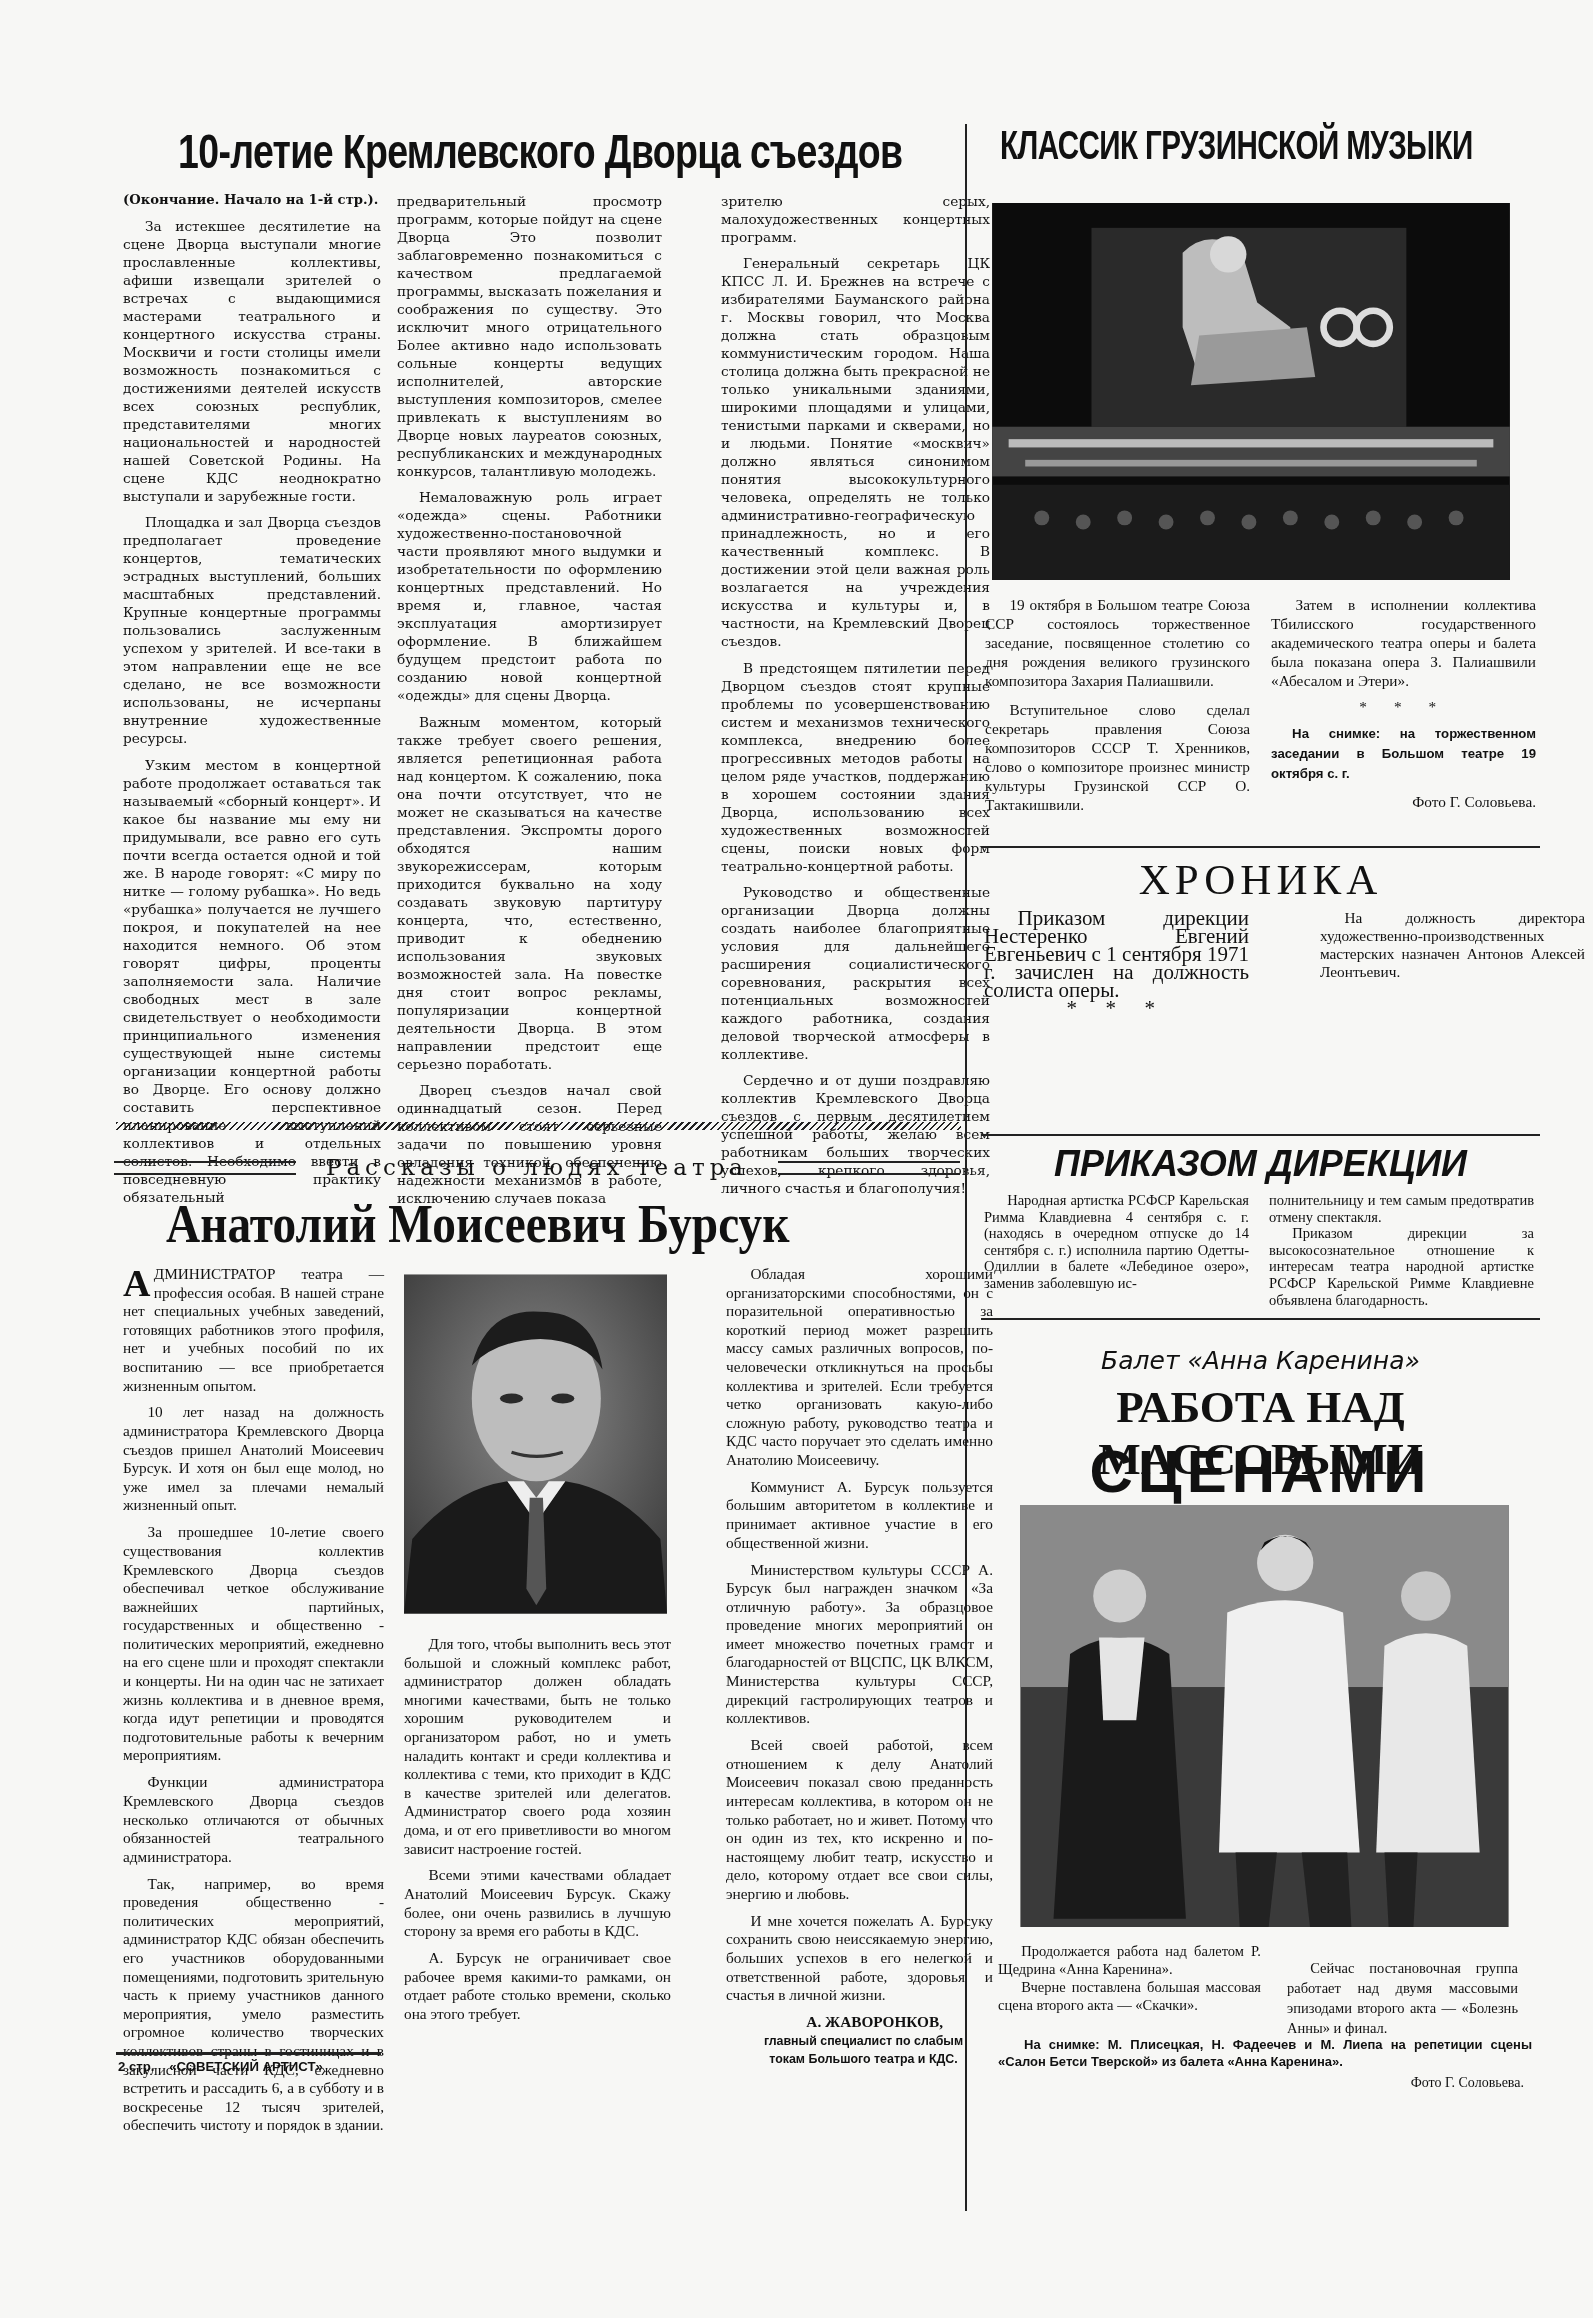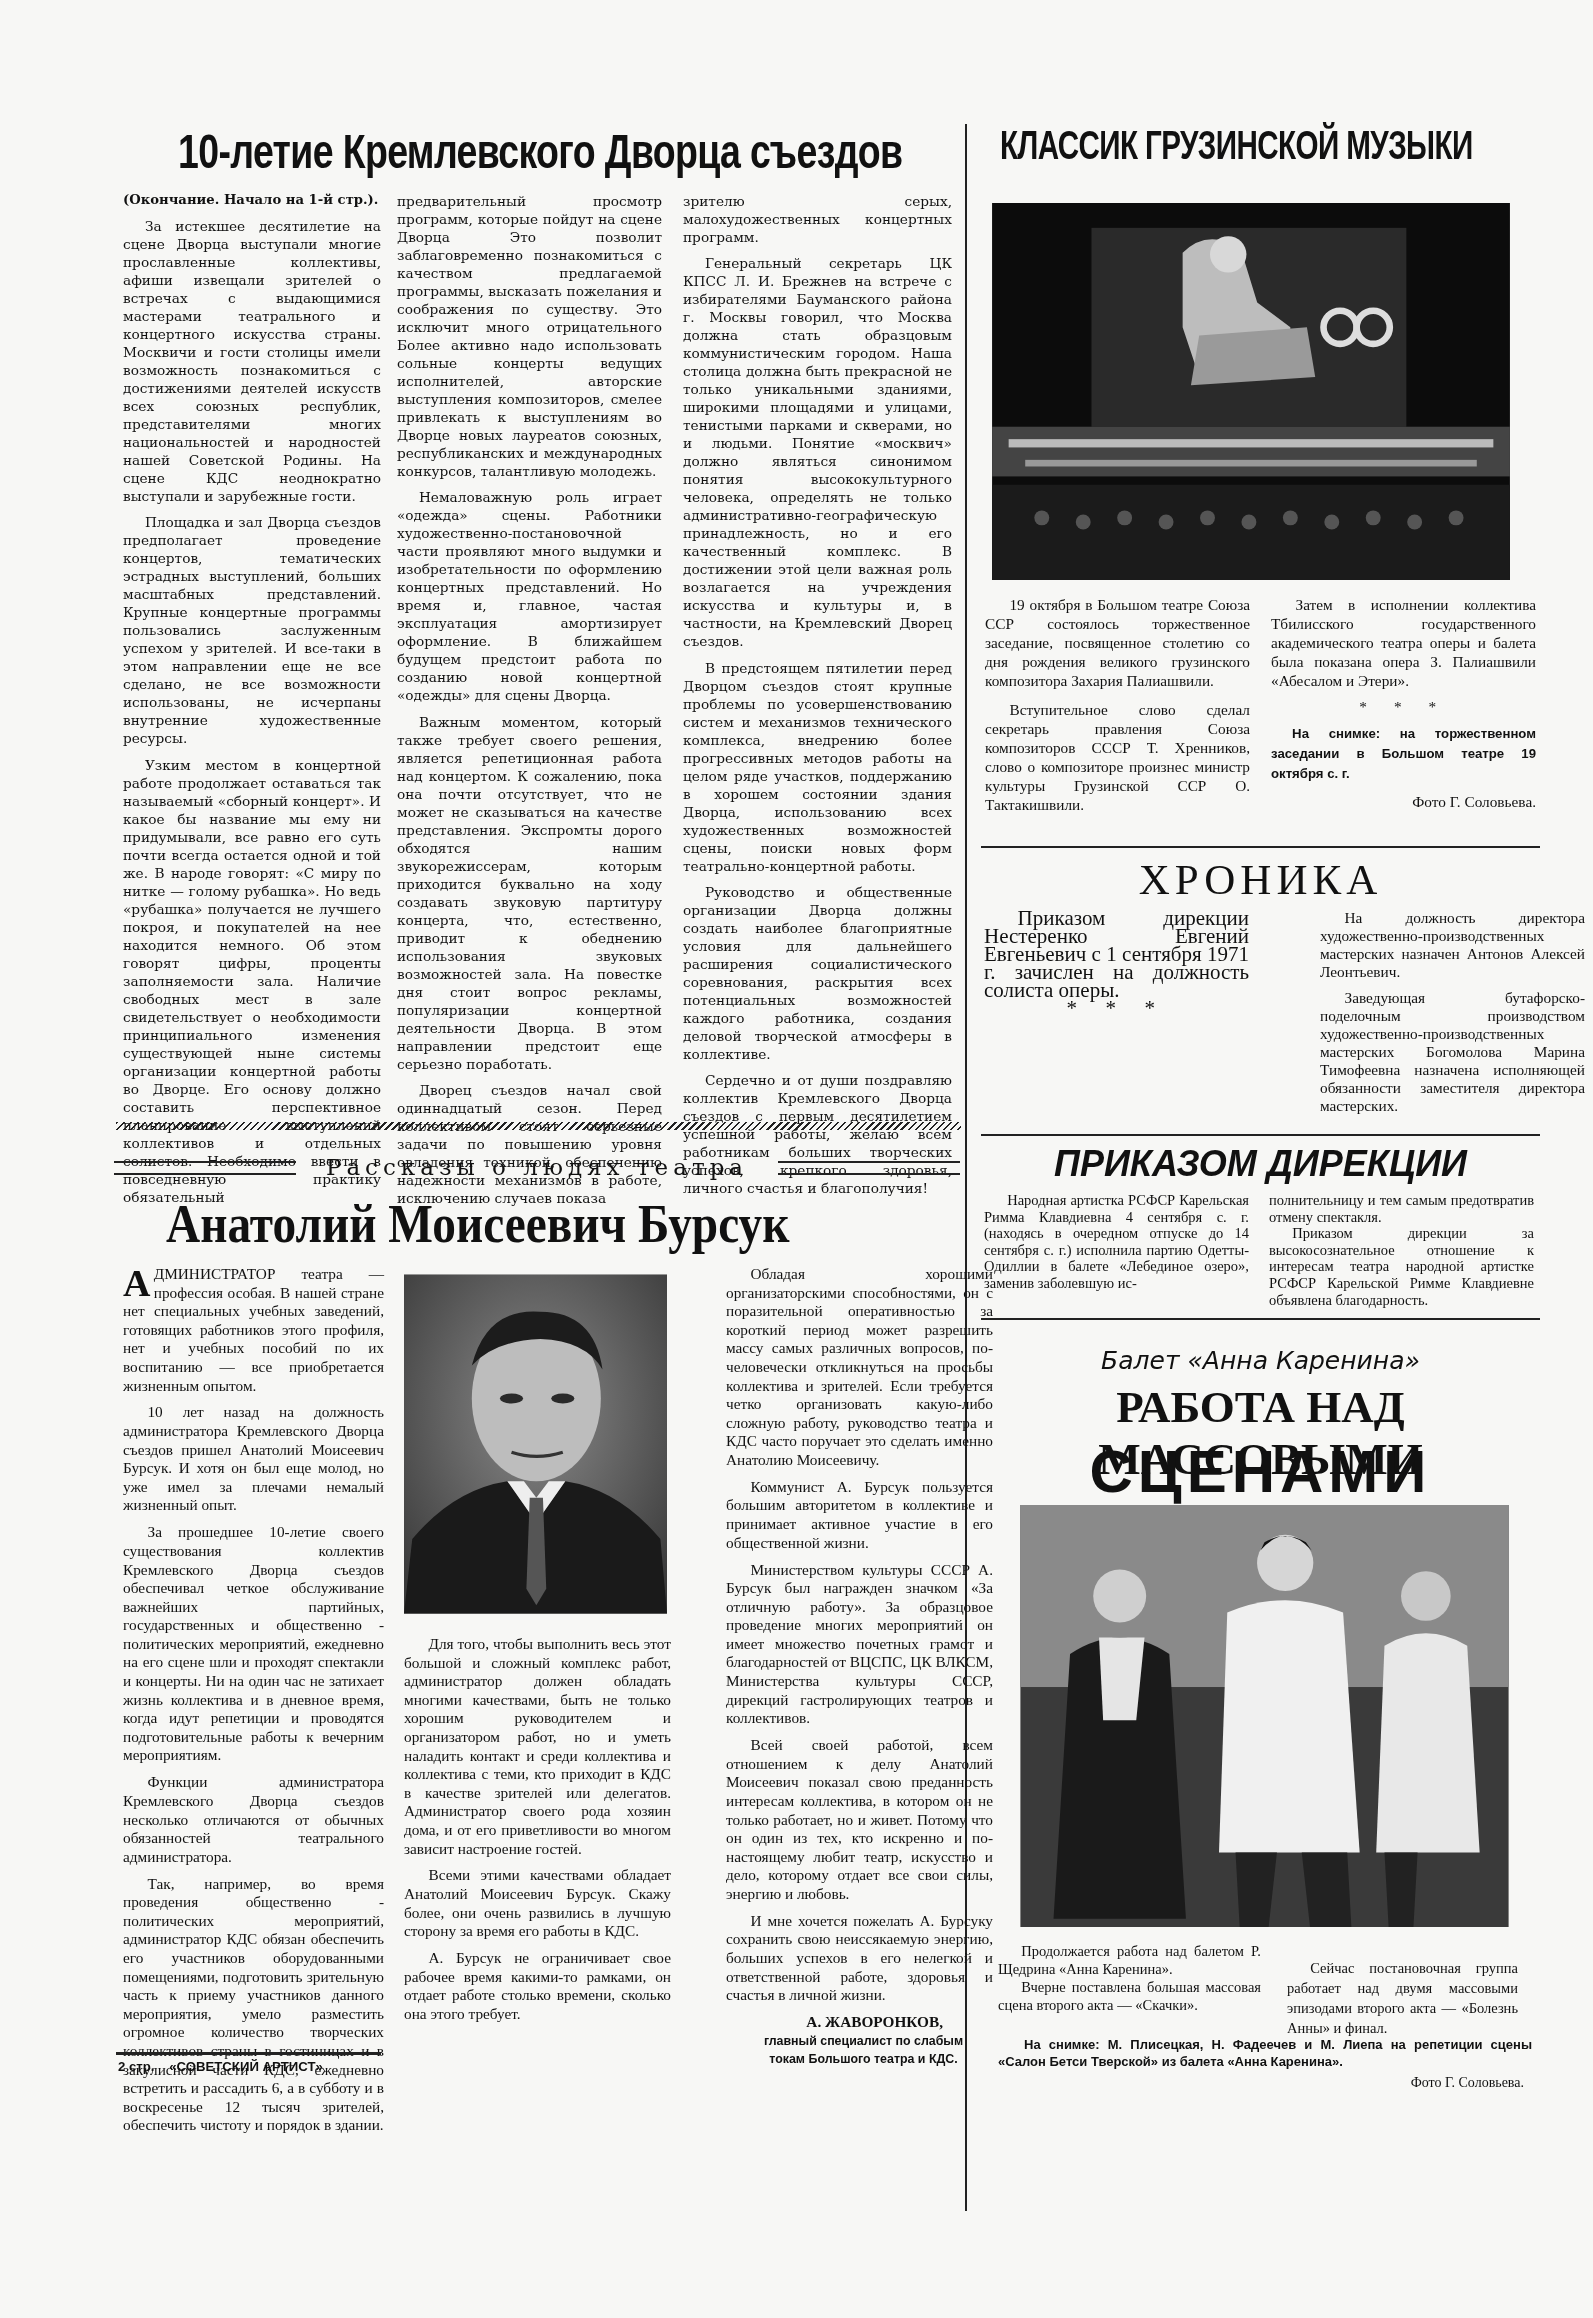--- a/index.html
+++ b/index.html
@@ -30,21 +30,21 @@
   <p>За истекшее десятилетие на сцене Дворца выступали многие прославленные коллективы, афиши извещали зрителей о встречах с выдающимися мастерами театрального и концертного искусства страны. Москвичи и гости столицы имели возможность познакомиться с достижениями деятелей искусств всех союзных республик, представителями многих национальностей и народностей нашей Советской Родины. На сцене КДС неоднократно выступали и зарубежные гости.</p>
   <p>Площадка и зал Дворца съездов предполагает проведение концертов, тематических эстрадных выступлений, больших масштабных представлений. Крупные концертные программы пользовались заслуженным успехом у зрителей. И все-таки в этом направлении еще не все сделано, не все возможности использованы, не исчерпаны внутренние художественные ресурсы.</p>
   <p>Узким местом в концертной работе продолжает оставаться так называемый «сборный концерт». И какое бы название мы ему ни придумывали, все равно его суть почти всегда остается одной и той же. В народе говорят: «С миру по нитке — голому рубашка». Но ведь «рубашка» получается не лучшего покроя, и покупателей на нее находится немного. Об этом говорят цифры, проценты заполняемости зала. Наличие свободных мест в зале свидетельствует о необходимости принципиального изменения существующей ныне системы организации концертной работы во Дворце. Его основу должно составить перспективное планирование выступлений коллективов и отдельных солистов. Необходимо ввести в повседневную практику обязательный</p>
 </div>
 <div class="abs col" style="left:397px; top:192px; width:265px;">
   <p style="text-indent:0">предварительный просмотр программ, которые пойдут на сцене Дворца Это позволит заблаговременно познакомиться с качеством предлагаемой программы, высказать пожелания и соображения по существу. Это исключит много отрицательного Более активно надо использовать сольные концерты ведущих исполнителей, авторские выступления композиторов, смелее привлекать к выступлениям во Дворце новых лауреатов союзных, республиканских и международных конкурсов, талантливую молодежь.</p>
   <p>Немаловажную роль играет «одежда» сцены. Работники художественно-постановочной части проявляют много выдумки и изобретательности по оформлению концертных представлений. Но время и, главное, частая эксплуатация амортизирует оформление. В ближайшем будущем предстоит работа по созданию новой концертной «одежды» для сцены Дворца.</p>
   <p>Важным моментом, который также требует своего решения, является репетиционная работа над концертом. К сожалению, пока она почти отсутствует, что не может не сказываться на качестве представления. Экспромты дорого обходятся нашим звукорежиссерам, которым приходится буквально на ходу создавать звуковую партитуру концерта, что, естественно, приводит к обеднению использования звуковых возможностей зала. На повестке дня стоит вопрос рекламы, популяризации концертной деятельности Дворца. В этом направлении предстоит еще серьезно поработать.</p>
   <p>Дворец съездов начал свой одиннадцатый сезон. Перед коллективом стоят серьезные задачи по повышению уровня овладения техникой, обеспечению надежности механизмов в работе, исключению случаев показа</p>
 </div>
-<div class="abs col" style="left:683px; top:192px; width:269px;">
+<div class="abs col" style="left:721px; top:192px; width:269px;">
   <p style="text-indent:0">зрителю серых, малохудожественных концертных программ.</p>
   <p>Генеральный секретарь ЦК КПСС Л. И. Брежнев на встрече с избирателями Бауманского района г. Москвы говорил, что Москва должна стать образцовым коммунистическим городом. Наша столица должна быть прекрасной не только уникальными зданиями, широкими площадями и улицами, тенистыми парками и скверами, но и людьми. Понятие «москвич» должно являться синонимом понятия высококультурного человека, определять не только административно-географическую принадлежность, но и его качественный комплекс. В достижении этой цели важная роль возлагается на учреждения искусства и культуры и, в частности, на Кремлевский Дворец съездов.</p>
   <p>В предстоящем пятилетии перед Дворцом съездов стоят крупные проблемы по усовершенствованию систем и механизмов технического комплекса, внедрению более прогрессивных методов работы на целом ряде участков, поддержанию в хорошем состоянии здания Дворца, использованию всех художественных возможностей сцены, поиски новых форм театрально-концертной работы.</p>
   <p>Руководство и общественные организации Дворца должны создать наиболее благоприятные условия для дальнейшего расширения социалистического соревнования, раскрытия всех потенциальных возможностей каждого работника, создания деловой творческой атмосферы в коллективе.</p>
   <p>Сердечно и от души поздравляю коллектив Кремлевского Дворца съездов с первым десятилетием успешной работы, желаю всем работникам больших творческих успехов, крепкого здоровья, личного счастья и благополучия!</p>
 </div>
 
 <div class="rule-v" style="left:965px; top:124px; width:1.7px; height:2087px;"></div>
 
 <div class="wavy" style="left:116px; top:1122px; width:845px;"></div>
@@ -156,21 +156,20 @@
 <div class="rule-h" style="left:981px; top:846px; width:559px; height:1.7px;"></div>
 
 <div class="abs center" style="left:981px; top:855px; width:559px; font-size:43px; letter-spacing:5px; font-family:'Liberation Serif',serif;">ХРОНИКА</div>
 
 <div class="abs cond" style="left:984px; top:909px; width:265px; font-size:21px; line-height:18px;">
   <p style="margin:0; text-indent:1.6em; text-align:justify;">Приказом дирекции Нестеренко Евгений Евгеньевич с 1 сентября 1971 г. зачислен на должность солиста оперы.</p>
   <div class="stars" style="margin:0 0 5px;">* * *</div>
 </div>
 <div class="abs cond" style="left:1320px; top:909px; width:265px; font-size:15.3px; line-height:18px;">
   <p style="margin:0 0 8.3px; text-indent:1.6em; text-align:justify;">На должность директора художественно-производственных мастерских назначен Антонов Алексей Леонтьевич.</p>
-  <p style="margin:0; text-indent:1.6em; text-align:justify;">Заведующая бутафорско-поделочным производством художественно-производственных мастерских Богомолова Марина Тимофеевна назначена исполняющей обязанности заместителя директора мастерских.</p>
 </div>
 
 <div class="rule-h" style="left:981px; top:1134px; width:559px; height:1.7px;"></div>
 
 <div class="abs center" style="left:981px; top:1143px; width:559px; font-size:36px; font-style:italic; font-weight:bold; font-family:'Liberation Sans',sans-serif;">ПРИКАЗОМ ДИРЕКЦИИ</div>
 
 <div class="abs cond" style="left:984px; top:1192px; width:265px; font-size:14.5px; line-height:16.6px;">
   <p style="margin:0; text-indent:1.6em; text-align:justify;">Народная артистка РСФСР Карельская Римма Клавдиевна 4 сентября с. г. (находясь в очередном отпуске до 14 сентября с. г.) исполнила партию Одетты-Одиллии в балете «Лебединое озеро», заменив заболевшую ис-</p>
 </div>
 <div class="abs cond" style="left:1269px; top:1192px; width:265px; font-size:14.5px; line-height:16.6px;">

